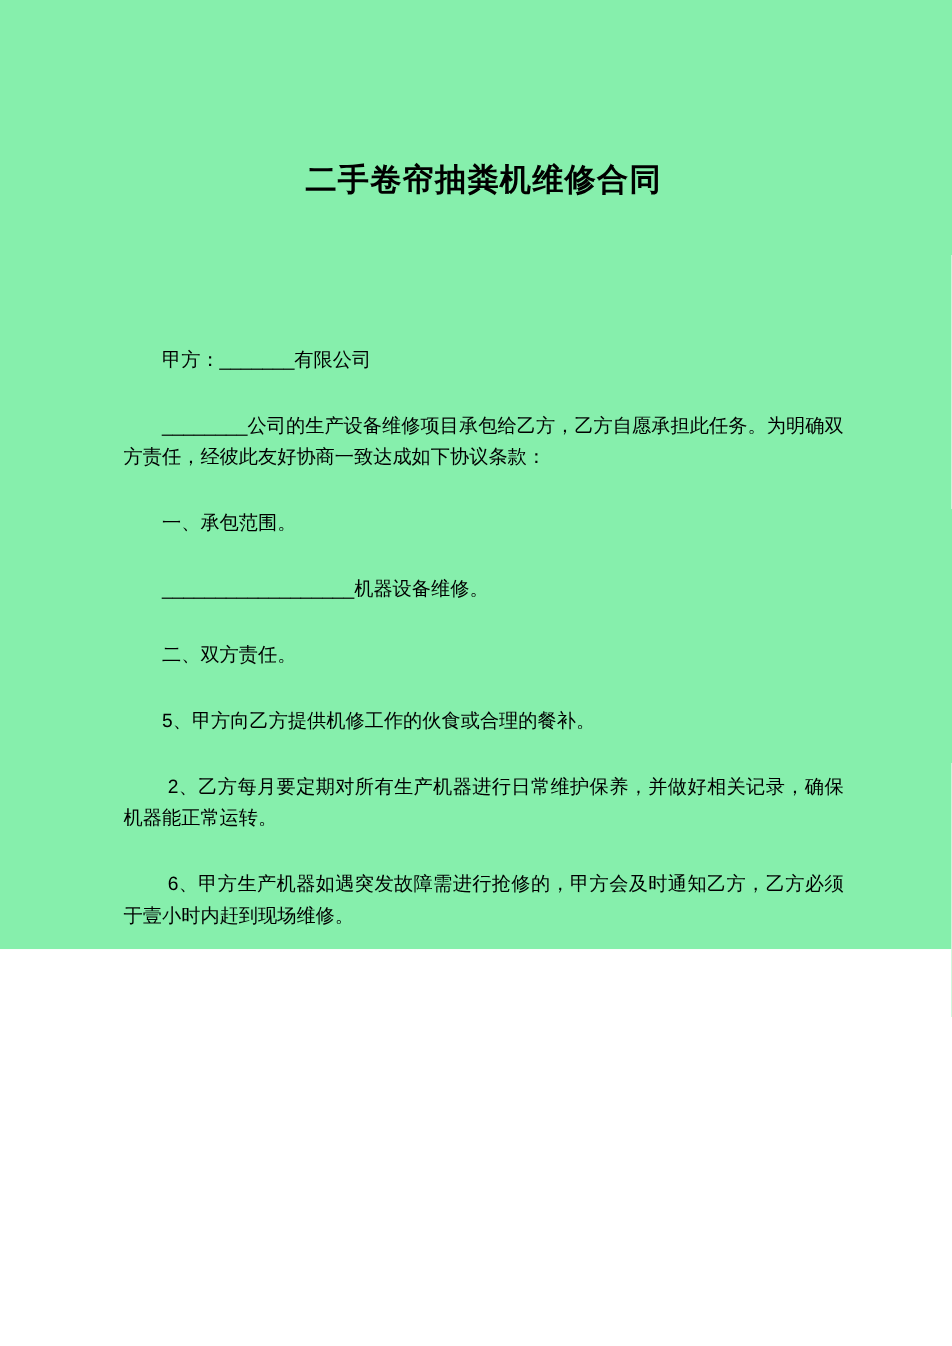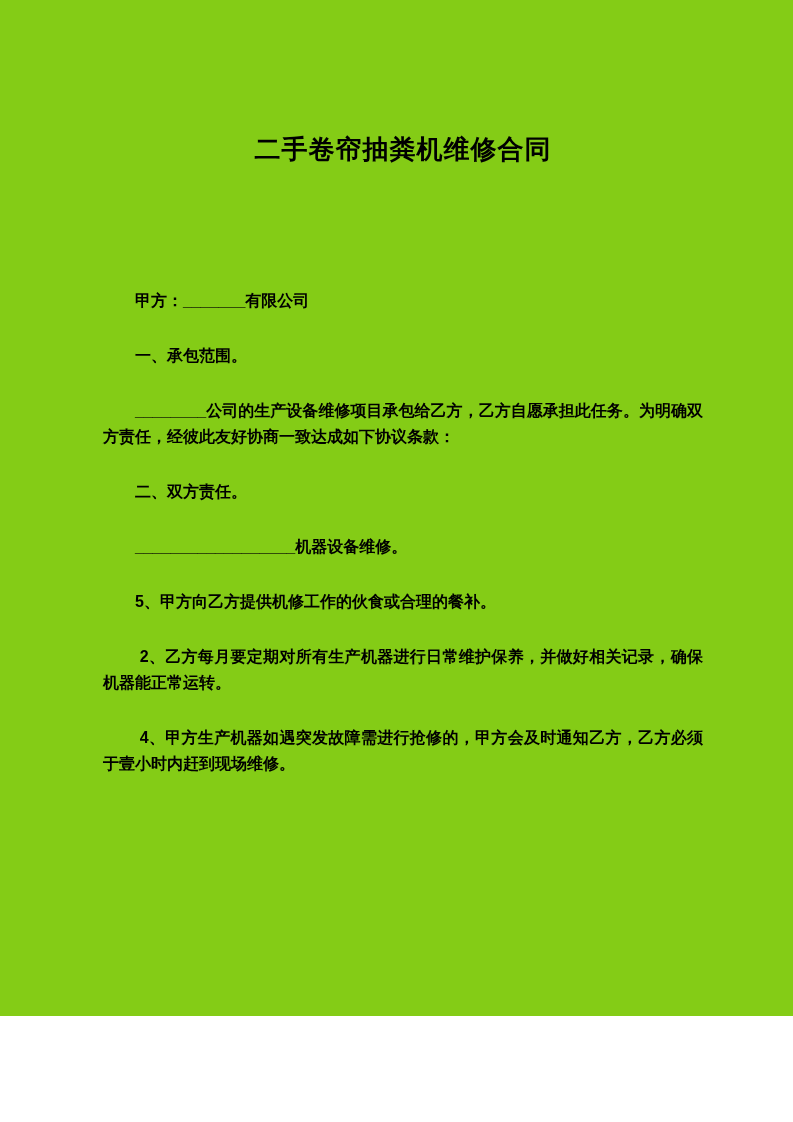--- a/index.html
+++ b/index.html
@@ -1,21 +1,21 @@
 <!DOCTYPE html>
 <html><head>
 <meta charset="utf-8">
 <style>
   * { box-sizing: border-box; margin: 0; padding: 0; }
   html, body { background: #ffffff; }
   .page {
     position: relative;
     width: 793px;
-    height: 1016px;
-    background: #84cc16;
+    height: 791px;
+    background: #86efac;
     color: #000000;
     font-family: "Liberation Sans", "DejaVu Sans", sans-serif;
     overflow: hidden;
     margin: 0 auto;
   }
   .content {
     padding: 131px 90px 0 103px; 
   }
   .doc-title {
     font-size: 26px;
@@ -27,21 +27,20 @@
     color: #000000;
   }
   .para {
     font-size: 16px;
     line-height: 26px;
     margin: 0 0 29px 0;
     text-indent: 32px;         
     text-align: justify;
     white-space: pre-wrap;      
     color: #000000;
-    font-weight: bold;
   }
   .page-footer {
     position: absolute;
     top: 1044px;
     left: 0;
     width: 100%;
     text-align: center;
     font-size: 16px;
     line-height: 22px;
     color: #000000;
@@ -51,33 +50,33 @@
 <body>
 
 <div class="page">
   <div class="content">
 
     <h1 class="doc-title">二手卷帘抽粪机维修合同</h1>
 
     <p class="para">甲方：_______有限公司</p>
 
 
+    <p class="para">________公司的生产设备维修项目承包给乙方，乙方自愿承担此任务。为明确双方责任，经彼此友好协商一致达成如下协议条款：</p>
+
     <p class="para">一、承包范围。</p>
 
-    <p class="para">________公司的生产设备维修项目承包给乙方，乙方自愿承担此任务。为明确双方责任，经彼此友好协商一致达成如下协议条款：</p>
+    <p class="para">__________________机器设备维修。</p>
 
     <p class="para">二、双方责任。</p>
-
-    <p class="para">__________________机器设备维修。</p>
 
 
     <p class="para">5、甲方向乙方提供机修工作的伙食或合理的餐补。</p>
 
 
 
     <p class="para"> 2、乙方每月要定期对所有生产机器进行日常维护保养，并做好相关记录，确保机器能正常运转。</p>
 
-    <p class="para"> 4、甲方生产机器如遇突发故障需进行抢修的，甲方会及时通知乙方，乙方必须于壹小时内赶到现场维修。</p>
+    <p class="para"> 6、甲方生产机器如遇突发故障需进行抢修的，甲方会及时通知乙方，乙方必须于壹小时内赶到现场维修。</p>
 
   </div>
 
   <div class="page-footer">1</div>
 </div>
 
 </body></html>

